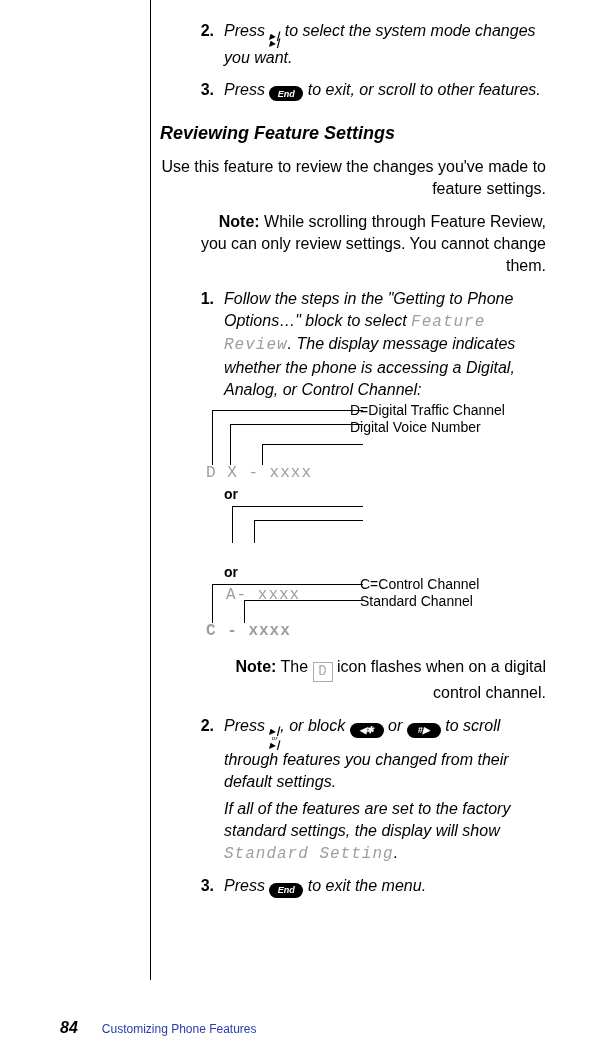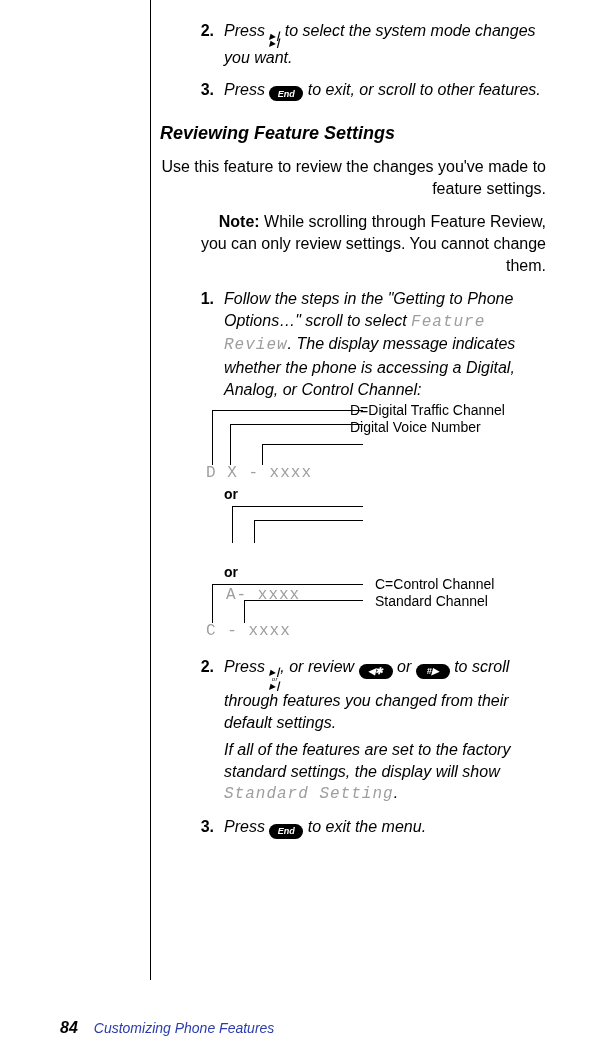--- a/index.html
+++ b/index.html
@@ -123,30 +123,29 @@
     justify-content: center;
     font-size: 14px;
     vertical-align: -3px;
   }
   .footer {
     position: absolute;
     bottom: 24px;
     left: 60px;
     display: flex;
     align-items: baseline;
-    gap: 16px;
+    gap: 24px;
   }
   .footer .pg {
     font-weight: bold;
     font-style: italic;
     font-size: 16px;
   }
   .footer .ft {
-    font-style: italic;
-    font-size: 14px;
+    font-size: 12px;
     color: #2a3cae;
   }
   .vnudge { height: 6px; }
 </style>
 </head>
 <body>
 
 <div class="page">
   <div class="vline"></div>
 
@@ -173,21 +172,21 @@
   <p class="body">Use this feature to review the changes you've made to feature settings.</p>
 
   <p class="body">
     <span class="note-label">Note:</span><span> While scrolling through Feature Review, you can only review settings. You cannot change them.</span>
   </p>
 
   <ul class="ol indent">
     <li>
       <span class="num">1.</span>
       <span class="li-body">
-        <span>Follow the steps in the "Getting to Phone Options…" scroll to select </span><span class="lcd">Feature Review</span><span>. The display message indicates whether the phone is accessing a Digital, Analog, or Control Channel:</span>
+        <span>Follow the steps in the "Getting to Phone Options…" block to select </span><span class="lcd">Feature Review</span><span>. The display message indicates whether the phone is accessing a Digital, Analog, or Control Channel:</span>
       </span>
     </li>
   </ul>
 
   <div class="diagram-block">
 
     <div style="position:relative; height:72px;">
       <div class="diag-lcd" style="top:54px;">D X - xxxx</div>
       <div style="position:absolute; left:6px; top:0; width:150px; border-top:1px solid #000; border-left:1px solid #000; height:54px;"></div>
       <div style="position:absolute; left:24px; top:14px; width:132px; border-top:1px solid #000; border-left:1px solid #000; height:40px;"></div>
@@ -202,40 +201,43 @@
 
     <div style="position:relative; height:54px;">
       <div class="diag-lcd" style="top:36px; left:20px;margin-top:44px;">A- xxxx</div>
       <div style="position:absolute; left:26px; top:0; width:130px; border-top:1px solid #000; border-left:1px solid #000; height:36px;"></div>
       <div style="position:absolute; left:48px; top:14px; width:108px; border-top:1px solid #000; border-left:1px solid #000; height:22px;"></div>
     </div>
 
     <div class="or-label">or</div>
 
     <div style="position:relative; height:58px;">
-      <div class="diag-lcd" style="top:38px;">C - xxxx</div>
+      <div class="diag-lcd" style="top:38px;font-weight:bold;">C - xxxx</div>
       <div style="position:absolute; left:6px; top:0; width:150px; border-top:1px solid #000; border-left:1px solid #000; height:38px;"></div>
       <div style="position:absolute; left:38px; top:16px; width:118px; border-top:1px solid #000; border-left:1px solid #000; height:22px;"></div>
-      <div style="position:absolute; left:169px; top:-8px; font-size:14px; line-height:1.2;">
+      <div style="position:absolute; left:154px; top:-8px; font-size:14px; line-height:1.2;">
         <div>C=Control Channel</div>
         <div>Standard Channel</div>
       </div>
     </div>
   </div>
 
+  <p class="body">
+    <span class="note-label">Note:</span><span> The </span><span class="d-box">D</span><span> icon flashes when on a digital control channel.</span>
+  </p>
 
   <ul class="ol indent">
     <li>
       <span class="num">2.</span>
       <span class="li-body">
         <span>Press    </span><span class="arrow-stack">
             <span>▶┃</span>
             <span class="or-txt">or</span>
             <span>▶┃</span>
-          </span><span>, or review </span><span class="key-oval lg">◀<span>✱</span></span><span> or </span><span class="key-oval lg"><span>#</span>▶</span><span> to scroll through features you changed from their default settings.</span>
+          </span><span>, or block </span><span class="key-oval lg">◀<span>✱</span></span><span> or </span><span class="key-oval lg"><span>#</span>▶</span><span> to scroll through features you changed from their default settings.</span>
         <div class="vnudge"></div>
         <span>If all of the features are set to the factory standard settings, the display will show </span><span class="lcd">Standard Setting</span><span>.</span>
       </span>
     </li>
     <li>
       <span class="num">3.</span>
       <span class="li-body">
         <span>Press </span><span class="key-oval">End</span><span> to exit the menu.</span>
       </span>
     </li>

